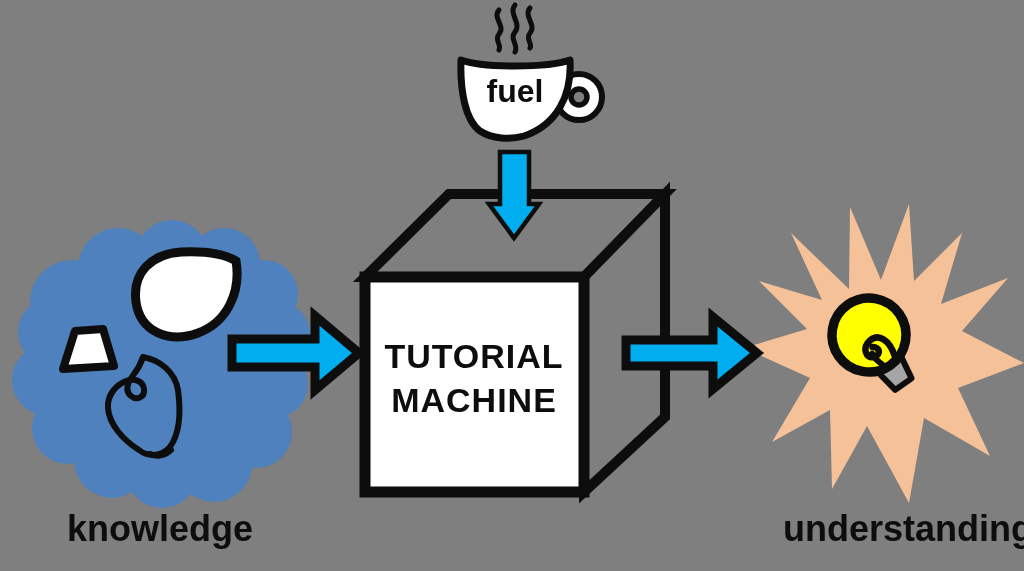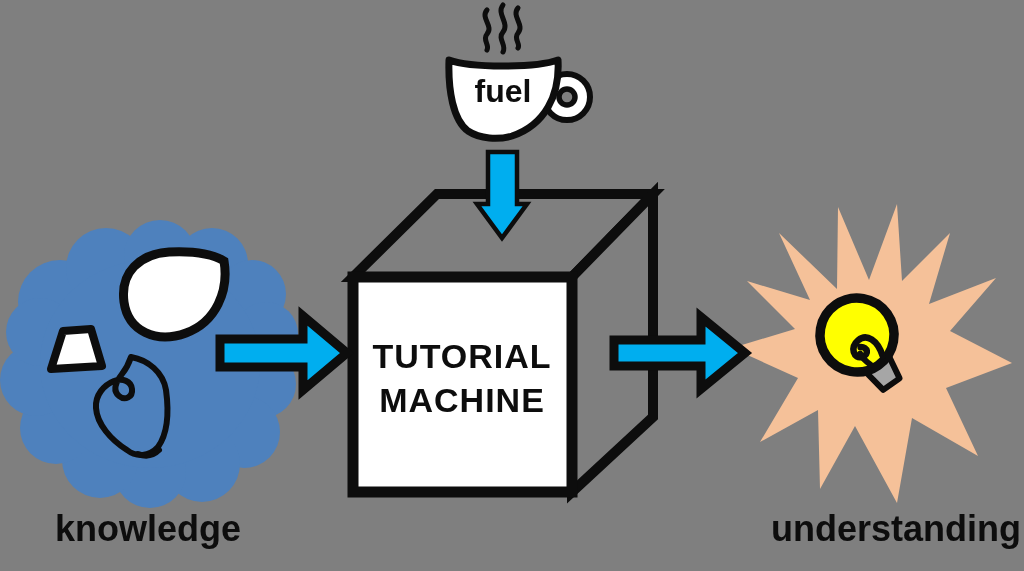--- a/index.html
+++ b/index.html
@@ -1,21 +1,21 @@
 <!DOCTYPE html>
 <html><head>
 <meta charset="utf-8">
 <style>
   html, body { margin: 0; padding: 0; }
   body {
     width: 1024px; height: 571px; overflow: hidden;
     background: #7F7F7F;
     font-family: "Liberation Sans", sans-serif;
   }
-  .stage { position: relative; width: 988px; height: 571px; }
+  .stage { position: relative; width: 988px; height: 571px; padding-left: 12px; }
   svg { display: block; }
   text {
     font-family: "Liberation Sans", sans-serif;
     font-weight: bold;
     fill: #0D0D0D;
   }
 </style>
 </head>
 <body>
 

